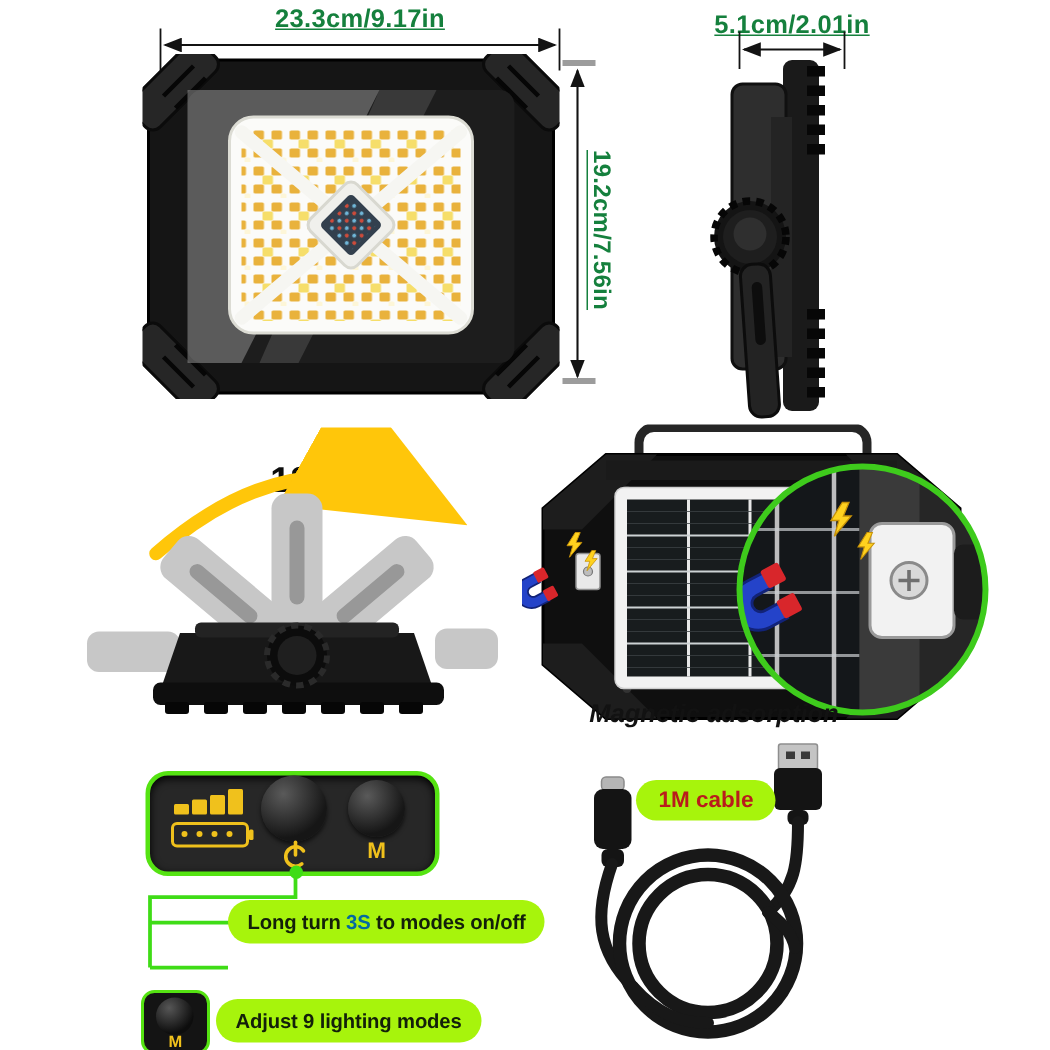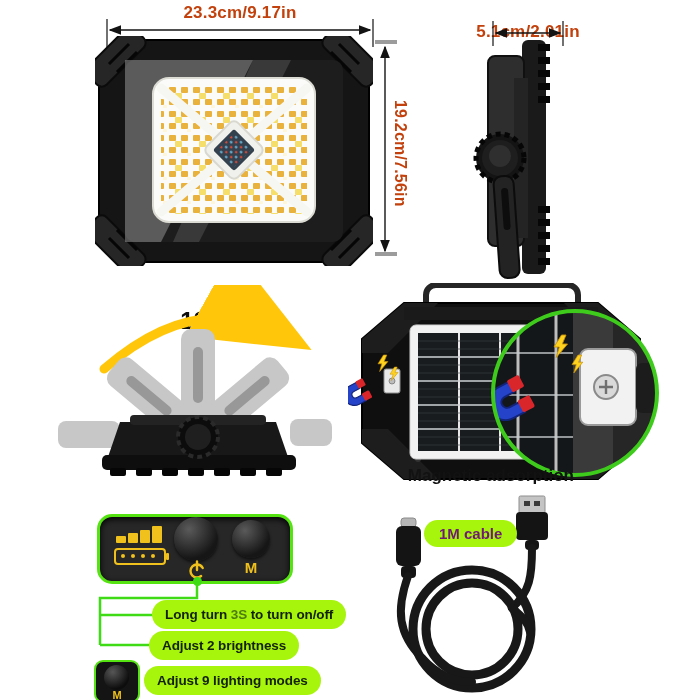--- a/index.html
+++ b/index.html
@@ -1,33 +1,33 @@
 <!DOCTYPE html>
 <html><head>
 <meta charset="utf-8">
 <style>
   html,body{margin:0;padding:0;background:#fff;}
   #canvas{position:relative;width:700px;height:700px;background:#ffffff;overflow:hidden;
           font-family:"Liberation Sans",sans-serif;color:#111;}
   .abs{position:absolute;}
-  .dim{position:absolute;font-weight:700;font-size:17px;color:#c2410c;letter-spacing:.2px;}
+  .dim{position:absolute;font-weight:700;font-size:17px;color:#15803d;letter-spacing:.2px;text-decoration:underline;}
   .dim-h1{left:107px;top:3px;width:266px;text-align:center;}
-  .dim-h2{left:462px;top:22px;width:132px;text-align:center;}
+  .dim-h2{left:462px;top:7px;width:132px;text-align:center;}
   .dim-v{left:391px;top:52px;height:202px;writing-mode:vertical-rl;display:flex;
          align-items:center;justify-content:center;font-weight:700;font-size:16px;}
   .rot-label{position:absolute;left:160px;top:307px;width:90px;text-align:center;
              font-weight:800;font-size:24px;color:#0d0d0d;}
-  .magnet-caption{position:absolute;left:378px;top:466px;width:196px;text-align:right;
-                  font-weight:800;font-size:17px;color:#121212;}
+  .magnet-caption{position:absolute;left:378px;top:466px;width:196px;text-align:center;
+                  font-weight:800;font-size:17px;color:#121212;font-style:italic;}
   .pill{position:absolute;display:inline-block;background:#a7f40c;border-radius:16px;
         height:29px;line-height:29px;padding:0 13px;font-weight:800;font-size:13.5px;
         color:#13200a;letter-spacing:-.1px;white-space:nowrap;}
-  .pill .hl{color:#4d7c0f;}
+  .pill .hl{color:#0369a1;}
   .pill-cable{position:absolute;left:424px;top:520px;background:#a7f40c;border-radius:15px;
-        height:27px;line-height:27px;padding:0 15px;font-weight:800;font-size:15px;color:#701a75;}
+        height:27px;line-height:27px;padding:0 15px;font-weight:800;font-size:15px;color:#b91c1c;}
   
   .panel{position:absolute;left:97px;top:514px;width:190px;height:64px;background:#272727;
          border:3px solid #55e312;border-radius:15px;box-shadow:inset 0 2px 6px #000;}
   .bars{position:absolute;left:16px;top:9px;height:17px;display:flex;align-items:flex-end;}
   .bars span{display:inline-block;width:10px;background:#f0c11c;margin-right:2px;border-radius:1px;}
   .b1{height:7px;} .b2{height:10px;} .b3{height:13px;} .b4{height:17px;}
   .batt{position:absolute;left:14px;top:31px;width:48px;height:13px;border:2px solid #f0c11c;
         border-radius:4px;}
   .batt i{position:absolute;top:3.5px;width:4px;height:4px;border-radius:50%;background:#f0c11c;}
   .batt .nub{position:absolute;right:-5px;top:3px;width:3px;height:7px;background:#f0c11c;
@@ -294,23 +294,22 @@
   </div>
   <div class="green-dot"></div>
 
   <svg class="abs" style="left:60px;top:584px" width="250" height="96" viewBox="0 0 250 96">
     <polyline points="137,0 137,14 40,14 40,61" fill="none" stroke="#3fdc16" stroke-width="2.5"></polyline>
     <line x1="40" y1="31" x2="94" y2="31" stroke="#3fdc16" stroke-width="2.5"></line>
     <line x1="40" y1="61" x2="92" y2="61" stroke="#3fdc16" stroke-width="2.5"></line>
   </svg>
 
   <div class="pill" style="left:152px;top:600px">
-    <span>Long turn </span><span class="hl">3S</span><span> to turn on/off</span>
+    <span>Long turn </span><span class="hl">3S</span><span> to modes on/off</span>
   </div>
-  <div class="pill" style="left:149px;top:631px">Adjust 2 brightness</div>
   <div class="m-chip">
     <div class="sphere"></div>
     <div class="m">M</div>
   </div>
   <div class="pill" style="left:144px;top:666px">Adjust 9 lighting modes</div>
 
   <svg class="abs" style="left:388px;top:492px" width="290" height="208" viewBox="0 0 290 208">
     <g>
       <rect x="13" y="26" width="15" height="9" rx="3" fill="#b5b5b5" stroke="#8b8b8b"></rect>
       <rect x="8" y="34" width="25" height="40" rx="6" fill="#141414"></rect>

